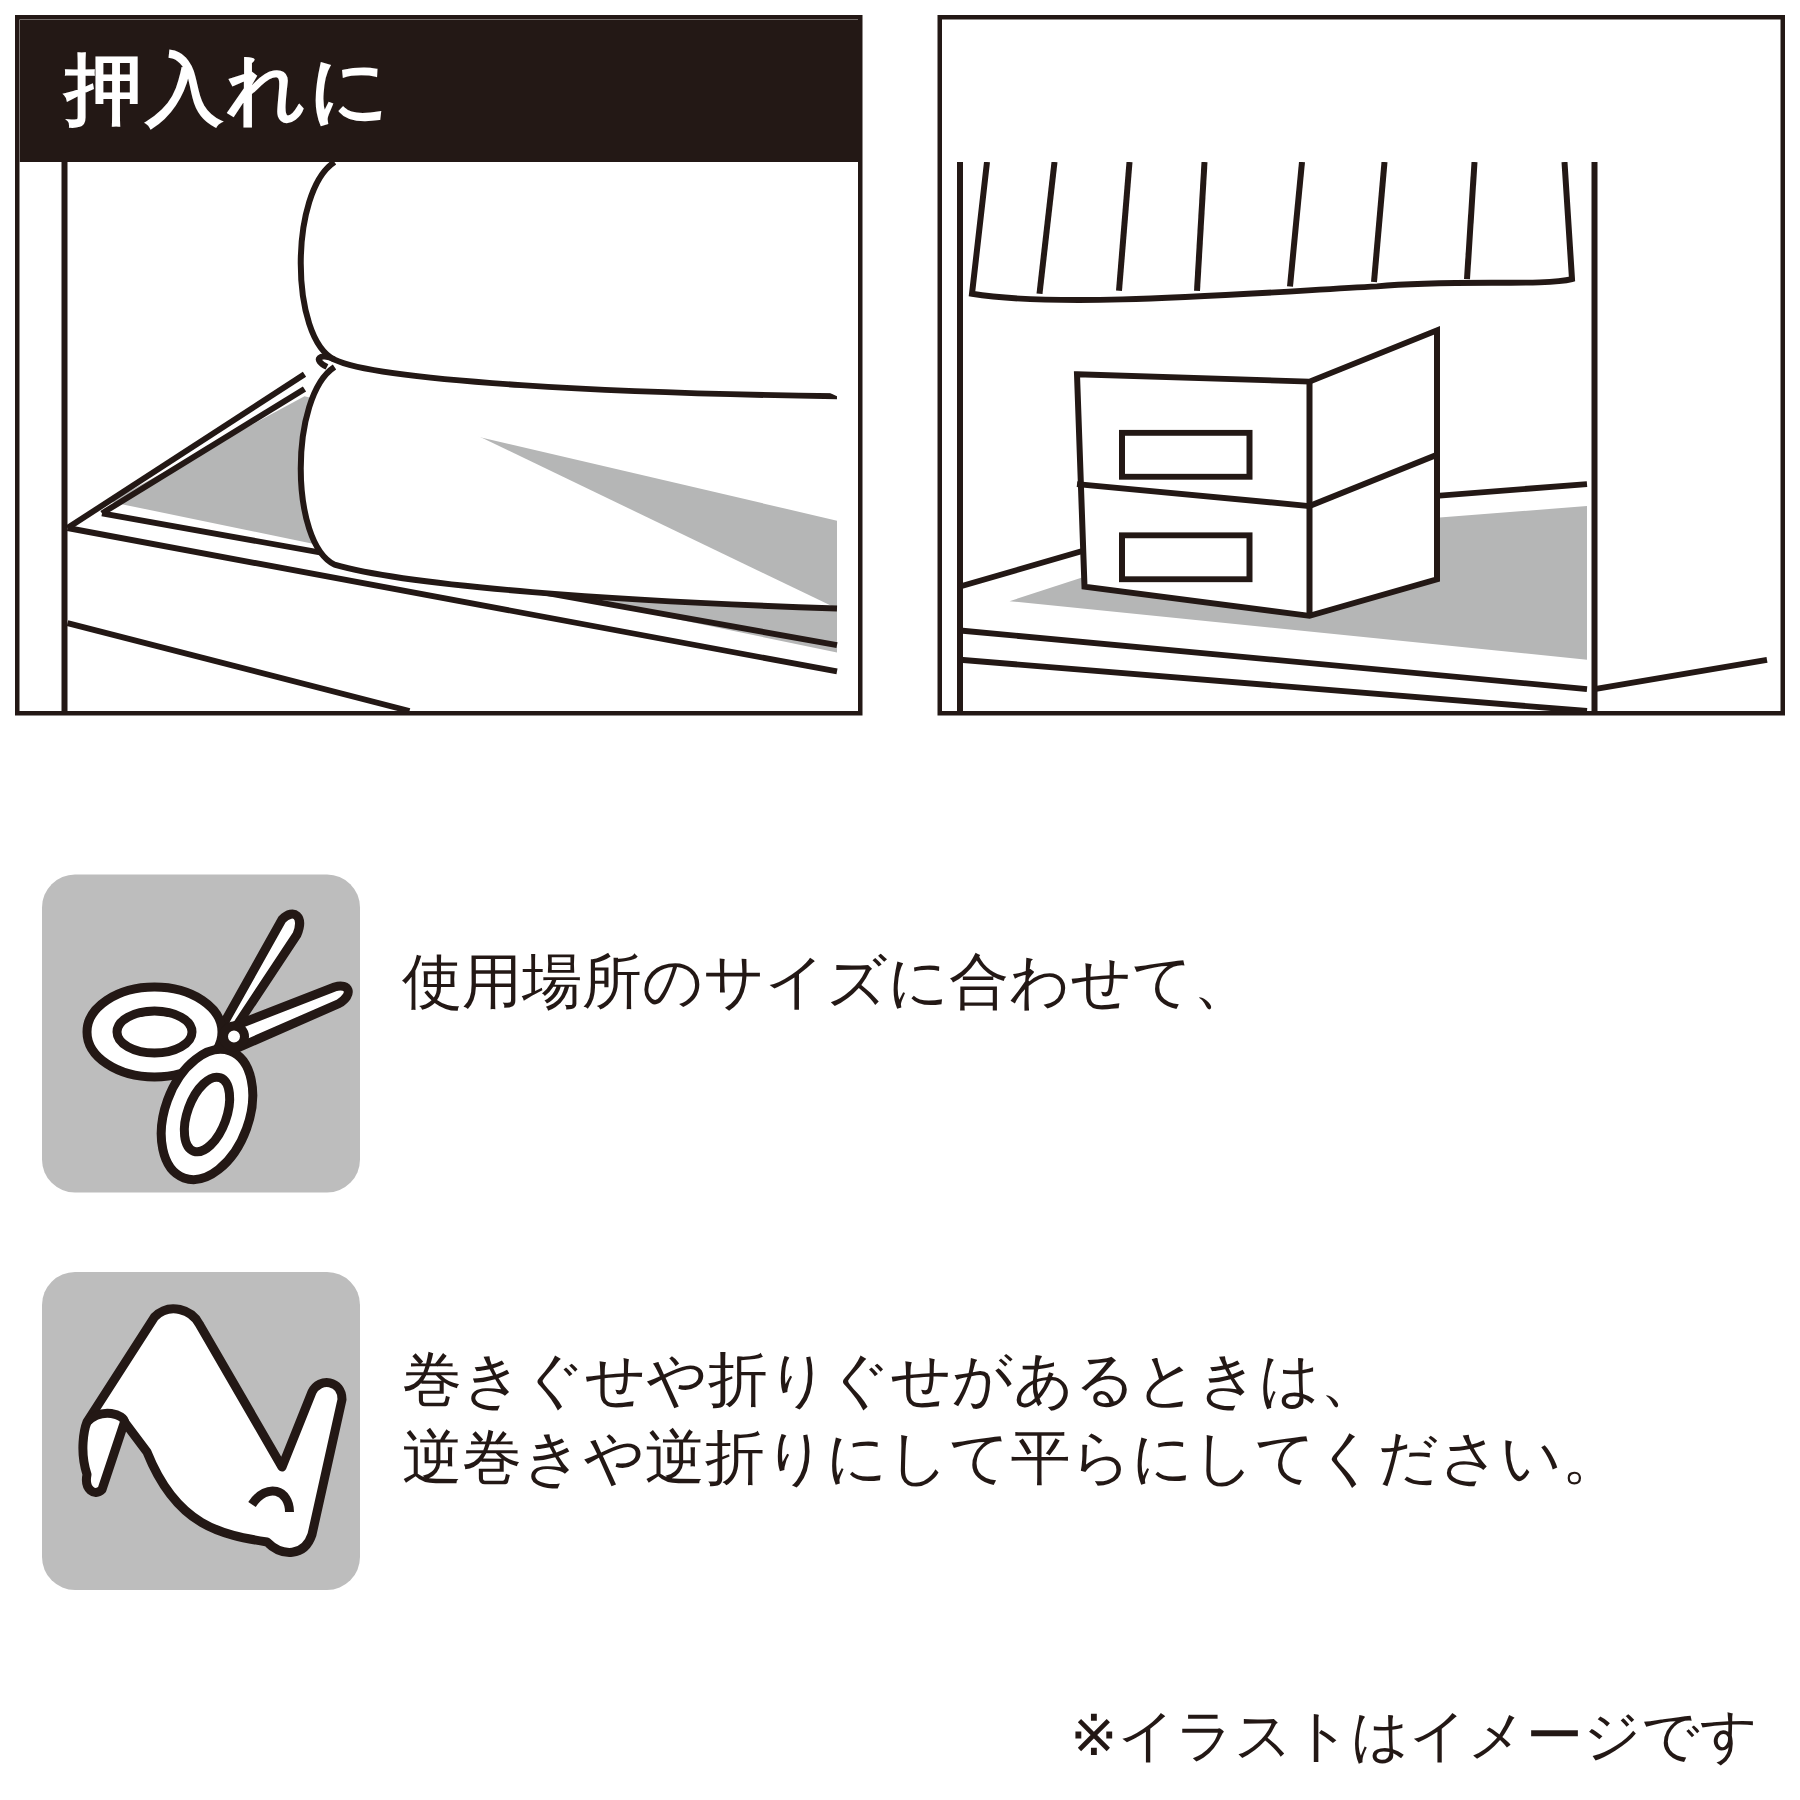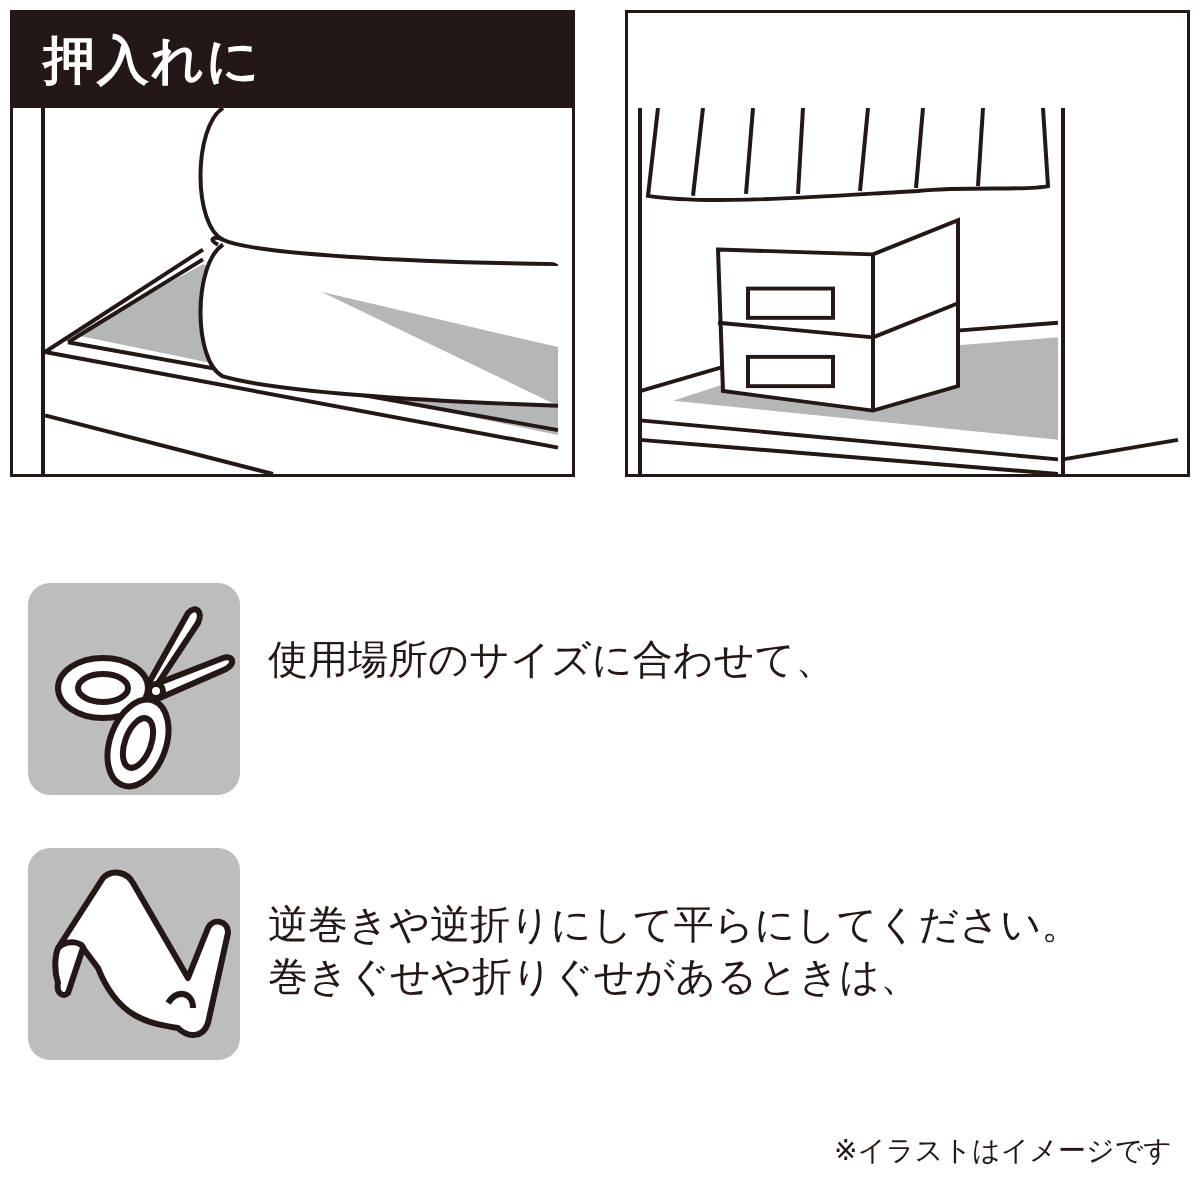--- a/index.html
+++ b/index.html
@@ -12,24 +12,24 @@
     .panel-header { position:absolute; left:0; top:0; right:0; height:95px; background:#231815;
                     color:#fff; font-weight:bold; font-size:52px; line-height:95px;
                     padding-left:30px; letter-spacing:2px; }
     .panel-art { position:absolute; left:0; top:95px; right:0; bottom:0; }
     .panel-art svg { width:100%; height:100%; display:block; }
     .tip { position:absolute; left:28px; width:1150px; height:212px; }
     .tip-icon { position:absolute; left:0; top:0; width:212px; height:212px;
                 background:#bdbdbd; border-radius:22px; }
     .tip-icon svg { width:100%; height:100%; display:block; }
     .tip-text { position:absolute; left:240px; top:50px; font-size:40px; line-height:52px;
-                color:#231815; white-space:nowrap; }
+                color:#231815; white-space:nowrap;font-family:Liberation Mono, monospace; }
     .tip-1 { top:583px; }
     .tip-2 { top:848px; }
-    .footnote { position:absolute; right:28px; top:1132px; font-size:28px; color:#231815; }
+    .footnote { position:absolute; right:28px; top:1132px; font-size:38px; color:#231815; }
   </style>
 </head>
 <body>
 
 <div class="panel panel-left">
   <div class="panel-header">押入れに</div>
   <div class="panel-art">
     <svg viewBox="0 0 559 375" preserveAspectRatio="none" fill="none" stroke="#231815" stroke-width="4">
       <line x1="30" y1="0" x2="30" y2="375"></line>
 
@@ -98,18 +98,18 @@
 
 <div class="tip tip-2">
   <div class="tip-icon">
     <svg viewBox="0 0 212 212" fill="#fff" stroke="#231815" stroke-width="6" stroke-linejoin="round">
       <path d="M30,100 L75,30 C85,20 100,25 105,35 L160,130 L180,80 C185,70 200,72 200,85 L180,175 C175,190 160,190 150,180 C120,175 90,170 70,120 L55,100 L40,145 C35,150 28,145 30,135 C25,120 28,105 30,100 Z"></path>
       <path d="M30,100 C40,90 55,95 55,100"></path>
       <path d="M140,155 C150,140 165,145 165,160"></path>
     </svg>
   </div>
   <div class="tip-text">
+    <div>巻きぐせや折りぐせがあるときは、</div>
     <div>逆巻きや逆折りにして平らにしてください。</div>
-    <div>巻きぐせや折りぐせがあるときは、</div>
   </div>
 </div>
 
 <div class="footnote">※イラストはイメージです</div>
 
 </body></html>

